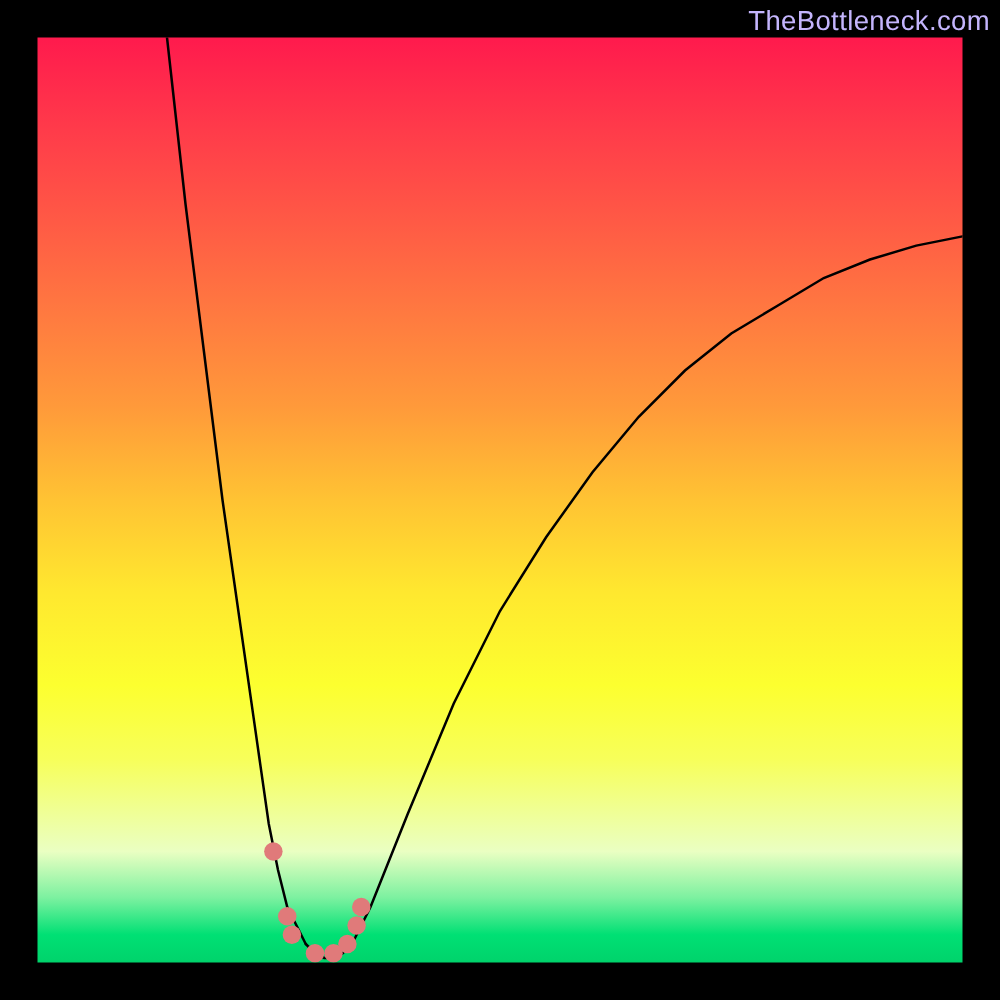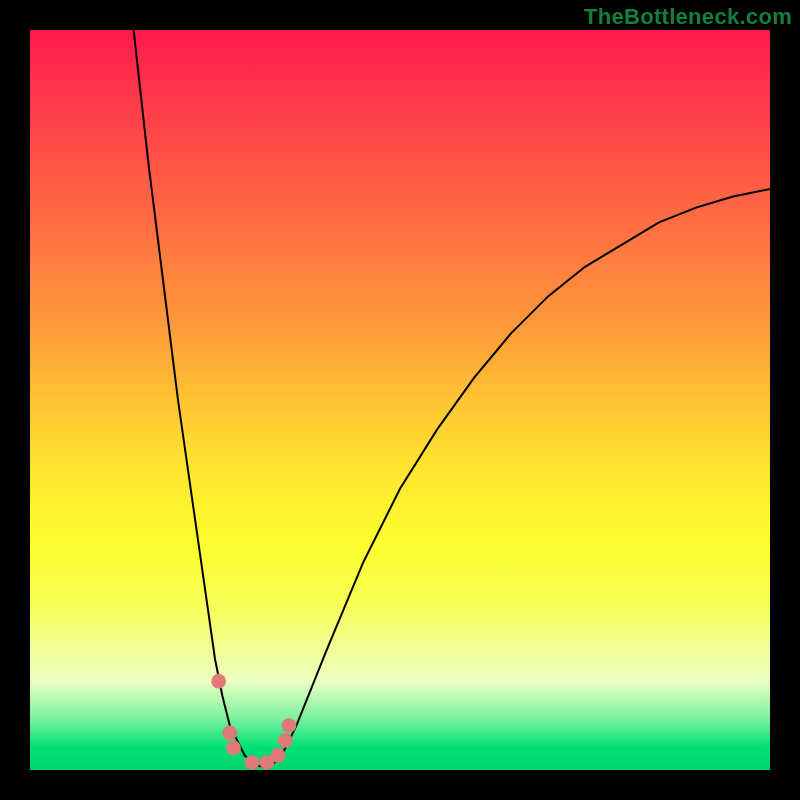--- a/index.html
+++ b/index.html
@@ -37,24 +37,24 @@
       #eaffc2 88%,
       #7cf1a0 93%,
       #00e074 97%,
       #00d36b 100%
     );
   }
   .watermark {
     position: absolute;
     top: 4px;
     right: 8px;
-    color: #15803d;
+    color: #c4b5fd;
     font-size: 22px;
     letter-spacing: 0.3px;
-    font-weight: 700;
+    font-weight: 400;
     user-select: none;
   }
   svg.curve {
     position: absolute;
     left: 0;
     top: 0;
     width: 740px;
     height: 740px;
   }
   svg.curve path.line {

